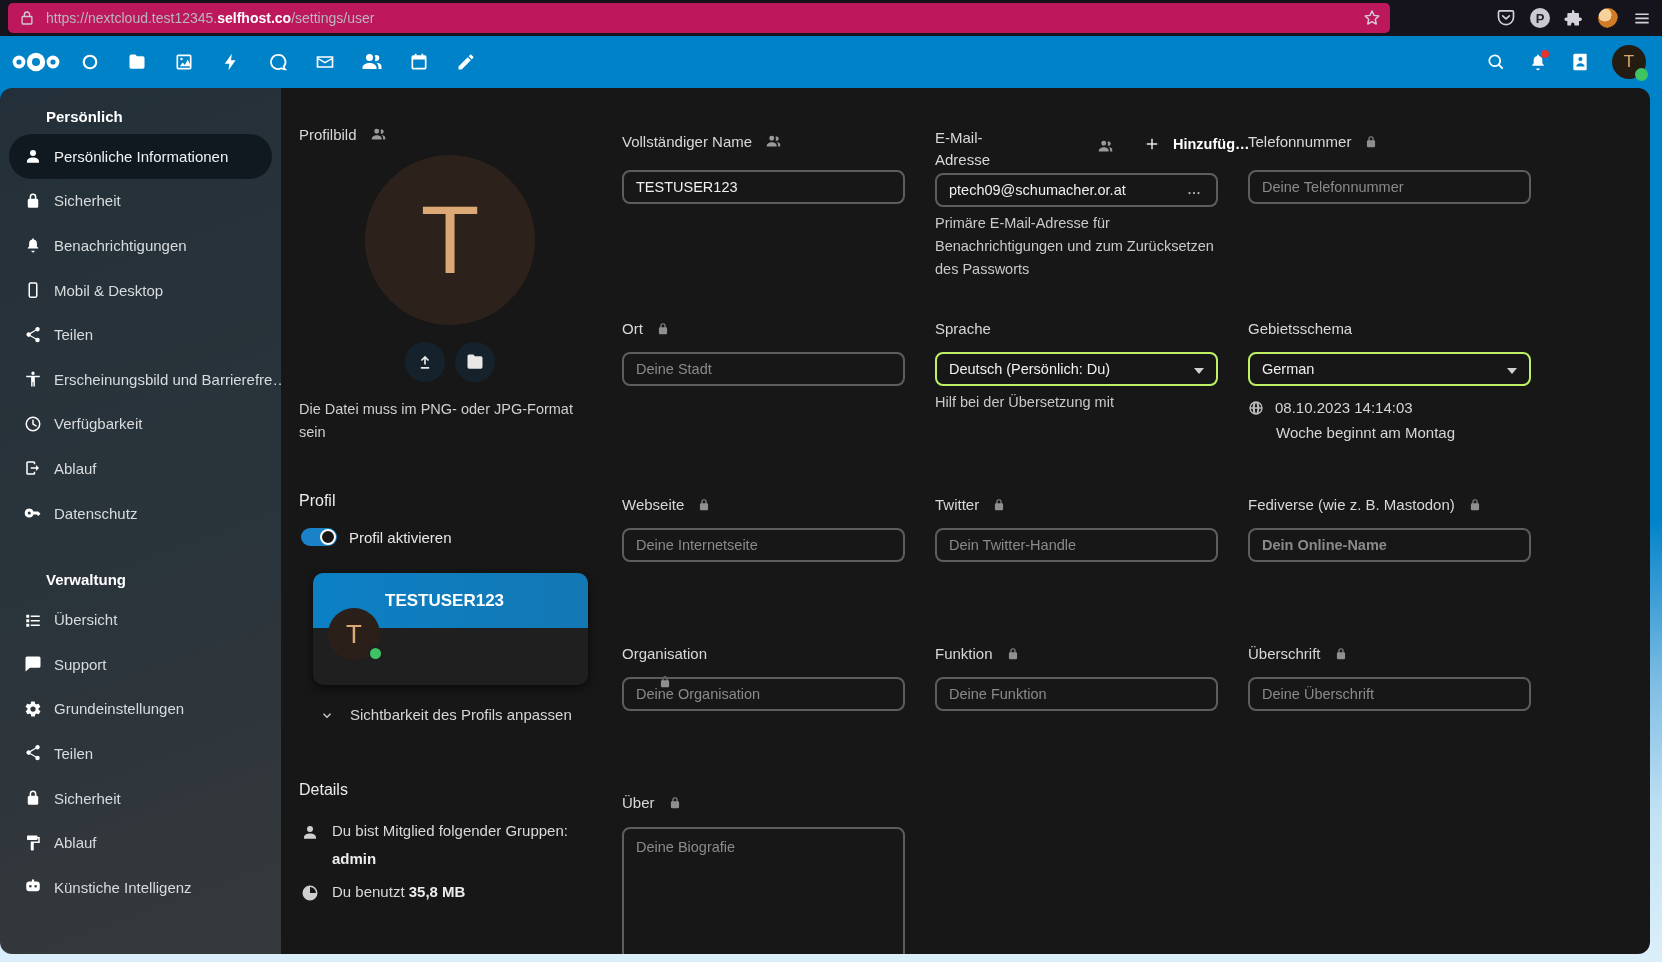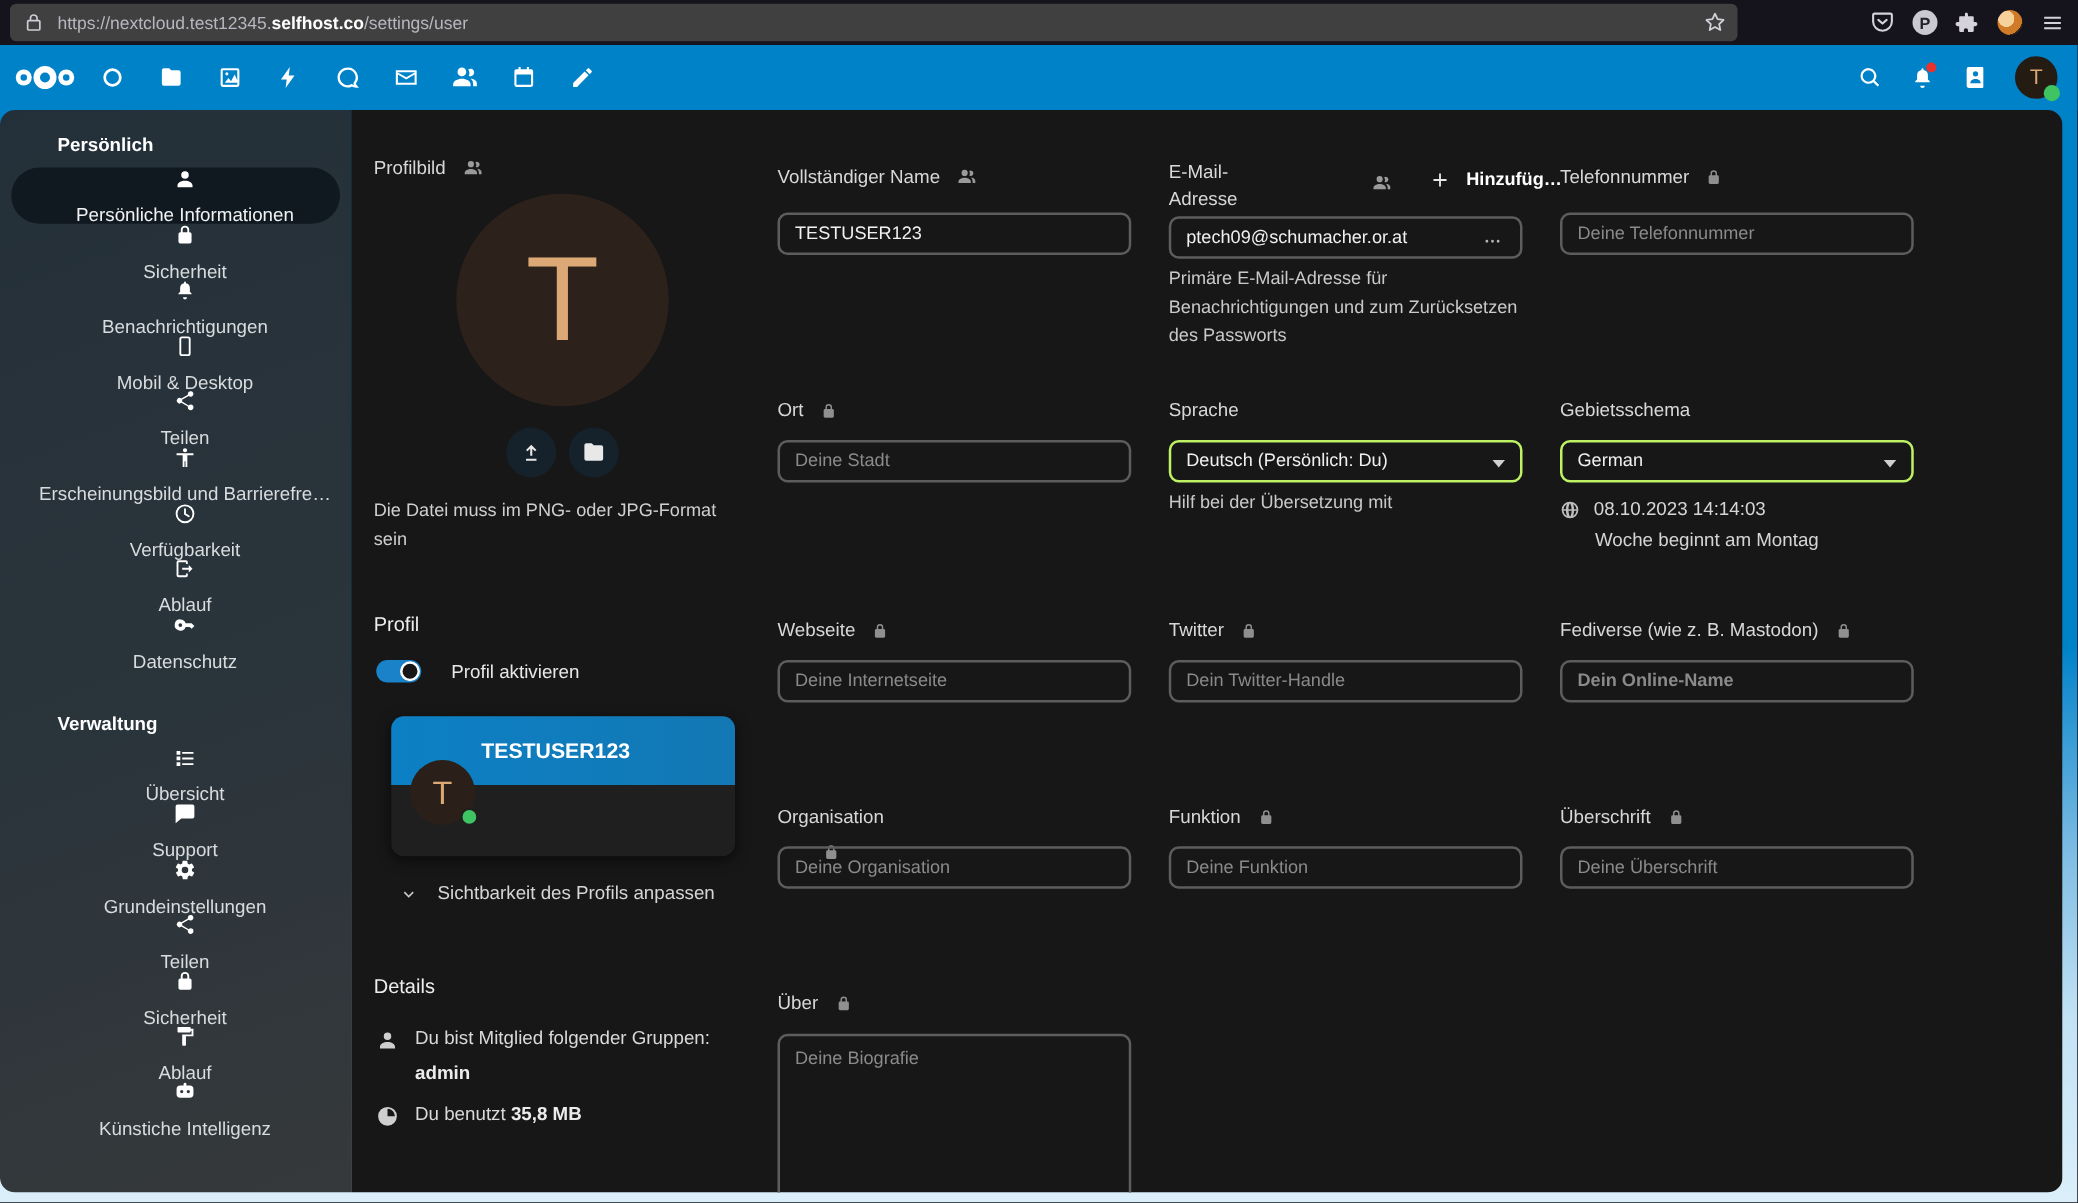--- a/index.html
+++ b/index.html
@@ -3,21 +3,21 @@
 <meta charset="utf-8">
 <style>
   * { margin:0; padding:0; box-sizing:border-box; }
   html,body { width:1662px; height:962px; overflow:hidden; background:#15131c;
     font-family:"Liberation Sans","DejaVu Sans",sans-serif; }
   .page { position:relative; width:1662px; height:962px; }
 
   
   .browser-bar { position:absolute; top:0; left:0; right:0; height:36px; background:#15131c;
     display:flex; align-items:center; }
-  .url-field { position:absolute; left:8px; top:3px; width:1382px; height:30px; background:#404040;
+  .url-field { position:absolute; left:8px; top:3px; width:1382px; height:30px; background:#be185d;
     border-radius:5px; display:flex; align-items:center; padding:0 10px; }
   .url-text { font-size:14px; color:#b9b6bf; margin-left:10px; white-space:nowrap; }
   .url-text .dom { color:#ffffff; font-weight:700; }
   .url-star { position:absolute; right:8px; top:5px; color:#d3d0d8; }
   .bicons { position:absolute; right:10px; top:0; height:36px; display:flex; align-items:center; gap:14px; }
   .bic { color:#d5d2da; display:flex; align-items:center; }
   .pbadge { width:20px; height:20px; border-radius:50%; background:#cac8d1; color:#23212a;
     font-size:13px; font-weight:700; display:flex; align-items:center; justify-content:center; }
   .theme-dot { width:20px; height:20px; border-radius:50%;
     background:radial-gradient(circle at 35% 35%, #f6d29a 0 35%, #d07b28 36% 70%, #3a2a16 71% 100%); }
@@ -40,21 +40,21 @@
 
   
   .content { position:absolute; top:88px; left:0; width:1650px; height:866px;
     border-radius:12px; overflow:hidden; display:flex; }
   .sidebar { width:281px; flex:0 0 281px;
     background:linear-gradient(160deg,#243039 0%,#2a343b 55%,#36393b 100%);
     padding-top:10px; }
   .sb-heading { height:36px; display:flex; align-items:center; padding-left:46px;
     color:#ffffff; font-weight:700; font-size:15px; }
   .sb-item { height:44.6px; margin:0 9px; border-radius:23px; display:flex; align-items:center;
-    gap:12px; padding-left:15px; color:#d8dcde; font-size:15px; cursor:pointer; white-space:nowrap;flex-direction:column; }
+    gap:12px; padding-left:15px; color:#d8dcde; font-size:15px; cursor:pointer; white-space:nowrap; }
   .sb-item.active { background:#101920; color:#f0f2f3; }
   .sb-ic { width:18px; height:18px; flex:0 0 18px; color:#ffffff; }
   .sb-spacer { height:26px; }
 
   .main { position:relative; flex:1; background:#171717; color:#d8d8d8; }
 
   
   .flabel { position:absolute; display:flex; align-items:center; gap:13px; font-size:15px; color:#d8d8d8; }
   .lock { color:#8f8f8f; width:14px; height:14px; }
   .scope-users { color:#9a9a9a; width:17px; height:17px; }
@@ -75,21 +75,21 @@
   .big-avatar { position:absolute; left:84px; top:67px; width:170px; height:170px; border-radius:50%;
     background:#2d221b; display:flex; align-items:center; justify-content:center; }
   .big-avatar span { color:#dca876; font-size:96px; font-weight:400; }
   .av-btn { position:absolute; width:40px; height:40px; border-radius:50%; background:#16222b;
     color:#e8e8e8; display:flex; align-items:center; justify-content:center; cursor:pointer; }
   .pp-note { position:absolute; left:18px; top:310px; width:282px; font-size:14.5px; color:#cfcfcf; line-height:23px; }
 
   .sect-title { position:absolute; font-size:16px; color:#ededed; }
 
   
-  .toggle-row { position:absolute; left:20px; top:440px; display:flex; align-items:center; gap:24px;
+  .toggle-row { position:absolute; left:20px; top:440px; display:flex; align-items:center; gap:12px;
     font-size:15px; color:#e8e8e8; cursor:pointer; }
   .tgl { position:relative; width:36px; height:18px; border-radius:9px; background:#1982c9; }
   .tgl .knob { position:absolute; right:1px; top:1px; width:16px; height:16px; border-radius:50%;
     background:#171717; border:2.5px solid #ffffff; }
 
   
   .pcard { position:absolute; left:32px; top:485px; width:275px; height:112px; border-radius:10px;
     background:#1f1f1f; box-shadow:0 3px 10px rgba(0,0,0,.6); overflow:visible; }
   .pcard-head { height:55px; border-radius:10px 10px 0 0; background:linear-gradient(90deg,#0c80c5,#1378b4);
     display:flex; align-items:center; }

